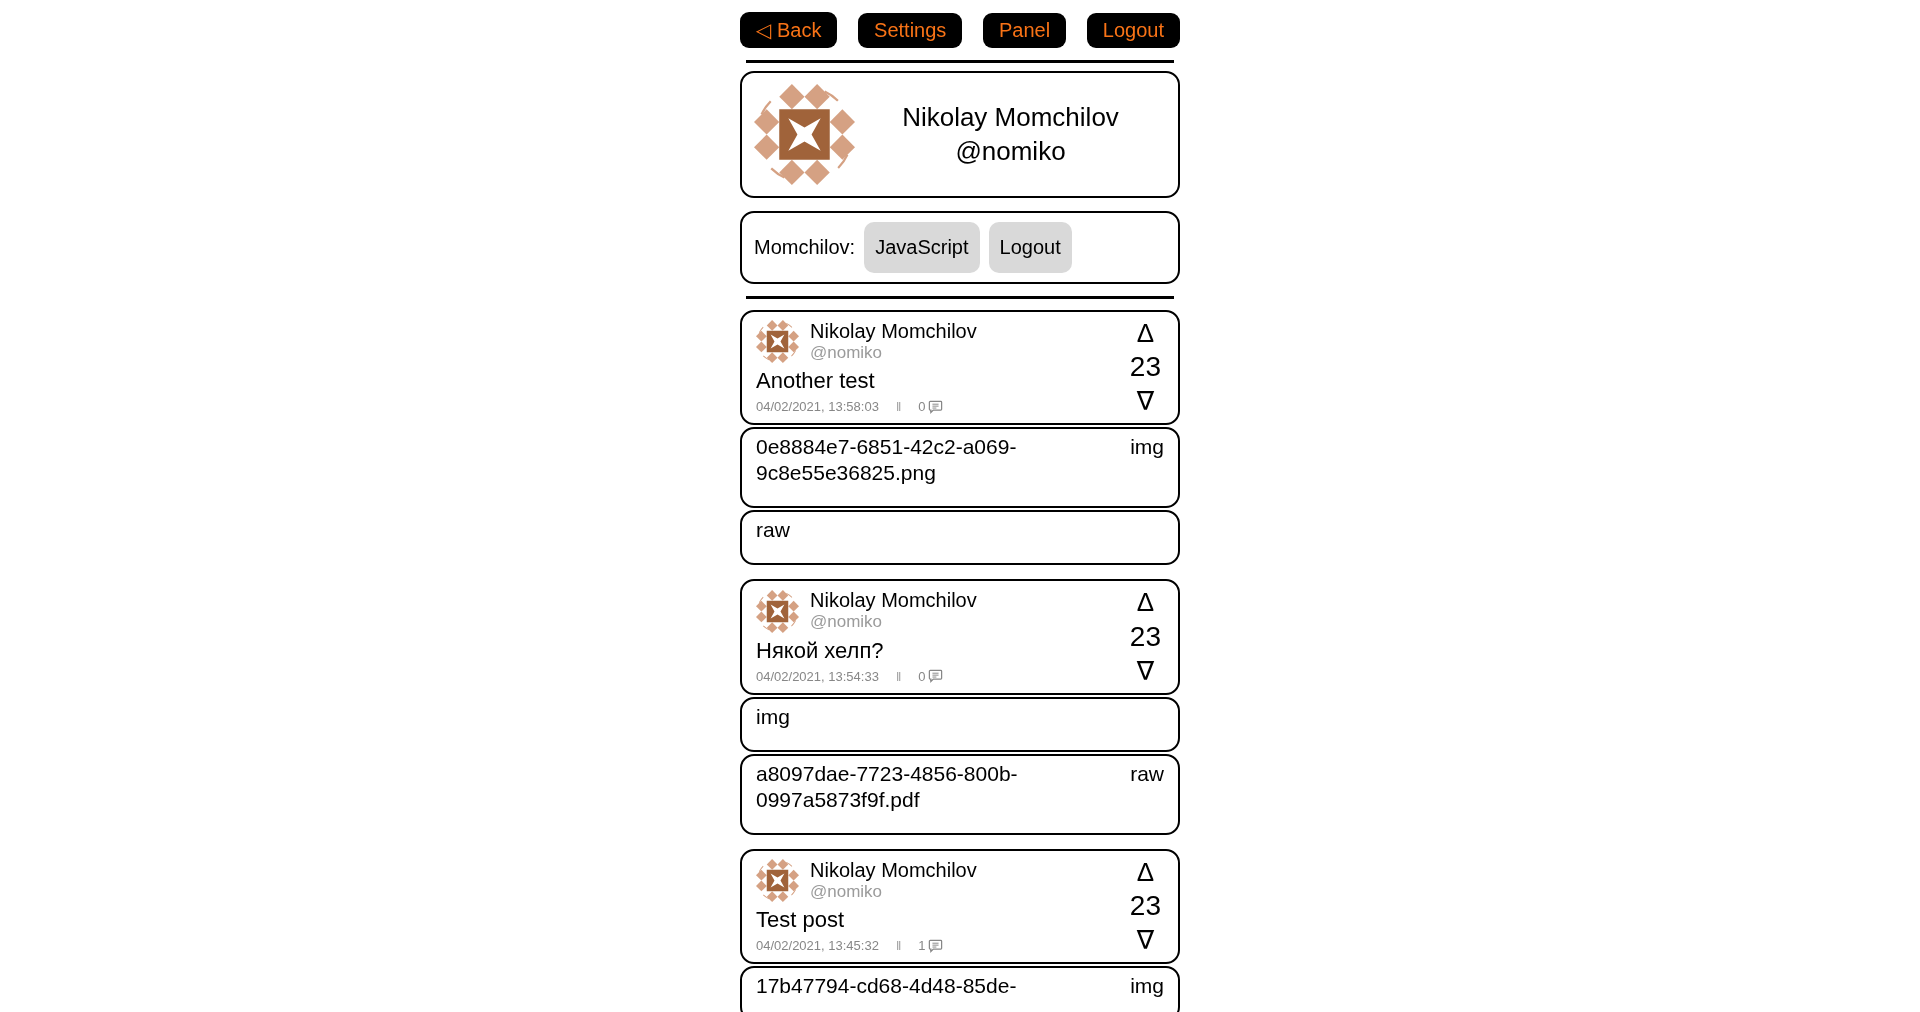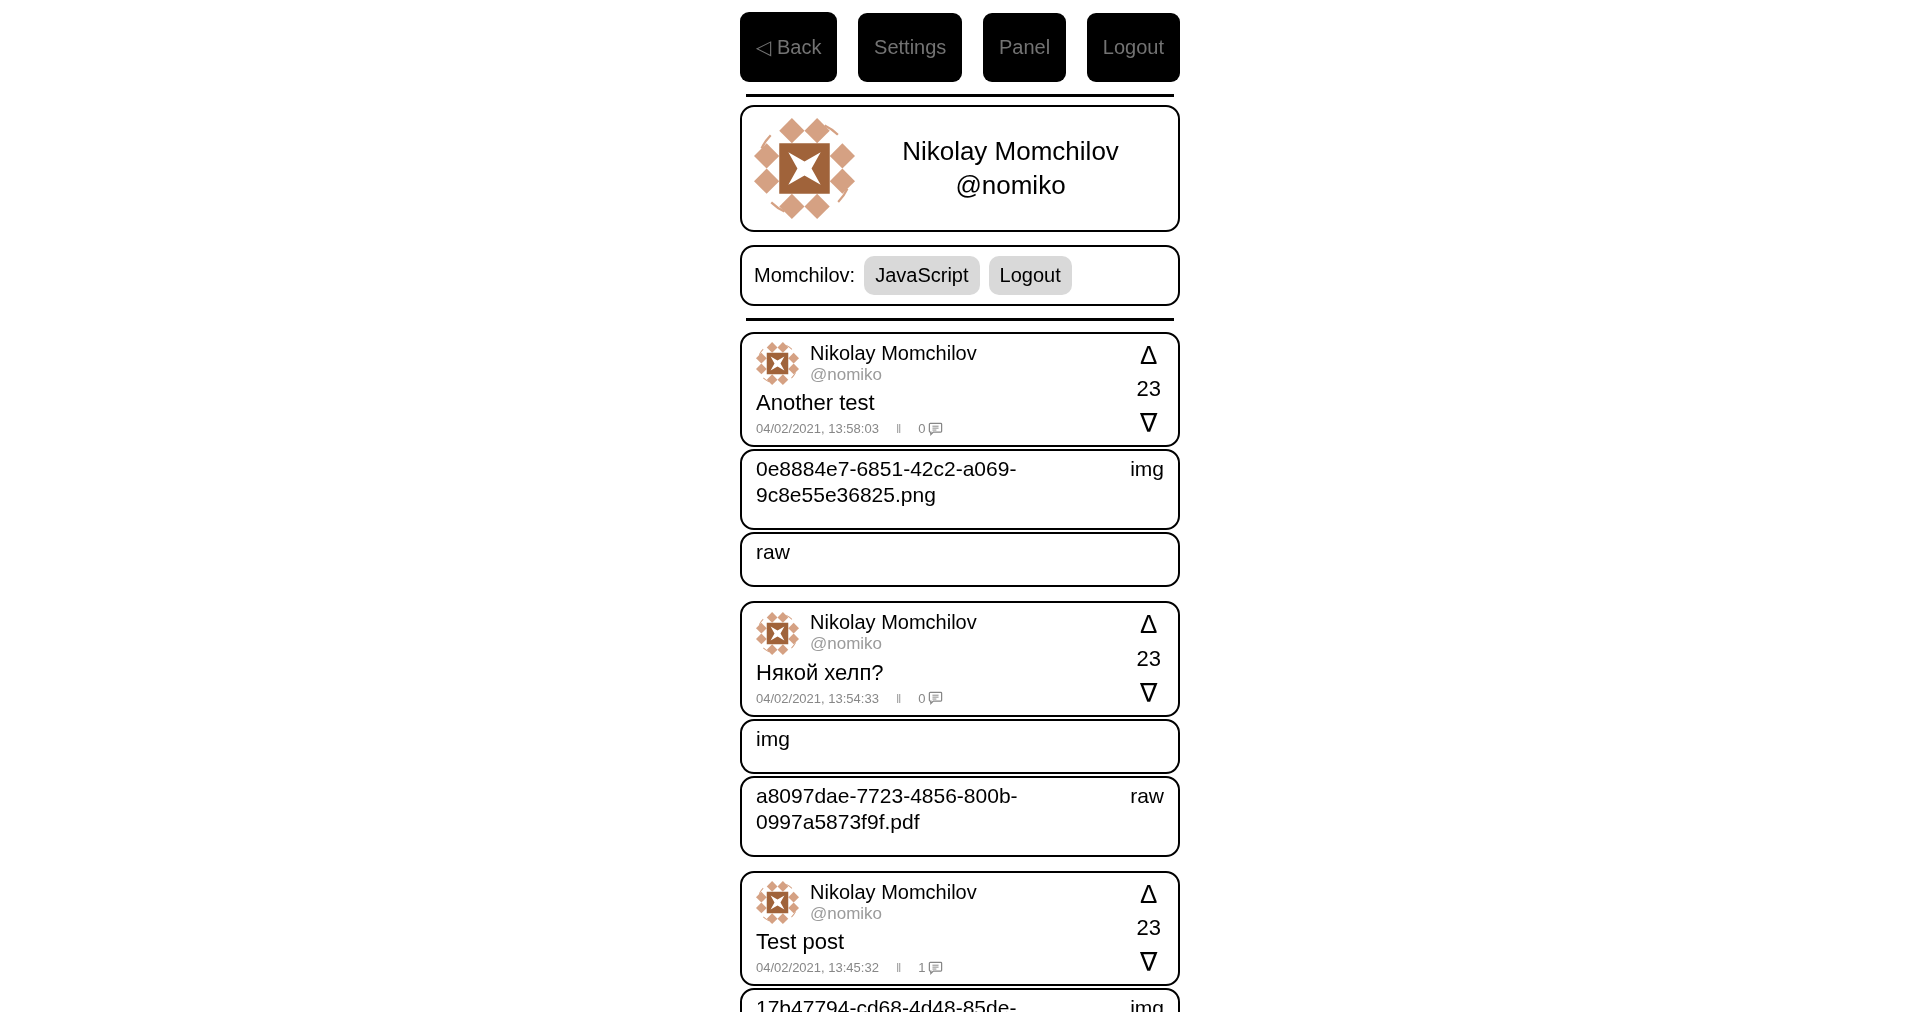--- a/index.html
+++ b/index.html
@@ -17,26 +17,26 @@
     padding-top: 12px;
   }
   
   .toolbar {
     display: flex;
     justify-content: space-between;
     align-items: center;
   }
   .btn {
     background: #000;
-    color: #737373;
+    color: #f97316;
     border: none;
     border-radius: 9px;
     font-family: inherit;
     font-size: 20px;
-    padding: 23px 16px;
+    padding: 6px 16px;
     cursor: pointer;
     white-space: nowrap;
   }
   hr.rule {
     border: none;
     border-top: 3px solid #000;
     margin: 12px 6px 8px 6px;
   }
   hr.rule2 { margin: 8px 6px 11px 6px; }
   
@@ -64,21 +64,21 @@
     display: flex;
     align-items: center;
     gap: 9px;
     font-size: 20px;
     padding: 9px 12px;
     margin-bottom: 12px;
   }
   .tag {
     background: #d9d9d9;
     border-radius: 10px;
-    padding: 8px 11px;
+    padding: 14px 11px;
   }
   
   .post-group { margin-bottom: 14px; }
   .post-card {
     position: relative;
     padding: 8px 14px 9px 14px;
   }
   .post-header { display: flex; gap: 11px; align-items: center; }
   .avatar-sm { width: 43px; height: 43px; flex: 0 0 auto; }
   .post-author { font-size: 20px; line-height: 1.15; }
@@ -107,21 +107,21 @@
   .vote-arrow {
     font-size: 26px;
     line-height: 0.85;
     background: none;
     border: none;
     padding: 0;
     font-family: inherit;
     cursor: pointer;
     color: #000;
   }
-  .vote-count { font-size: 22px; }
+  .vote-count { font-size: 28px; }
   .attachment {
     border: 2.5px solid #000;
     border-radius: 14px;
     margin-top: 2px;
     padding: 5px 14px 20px 14px;
     display: flex;
     justify-content: space-between;
     align-items: flex-start;
     font-size: 21px;
     line-height: 1.24;

